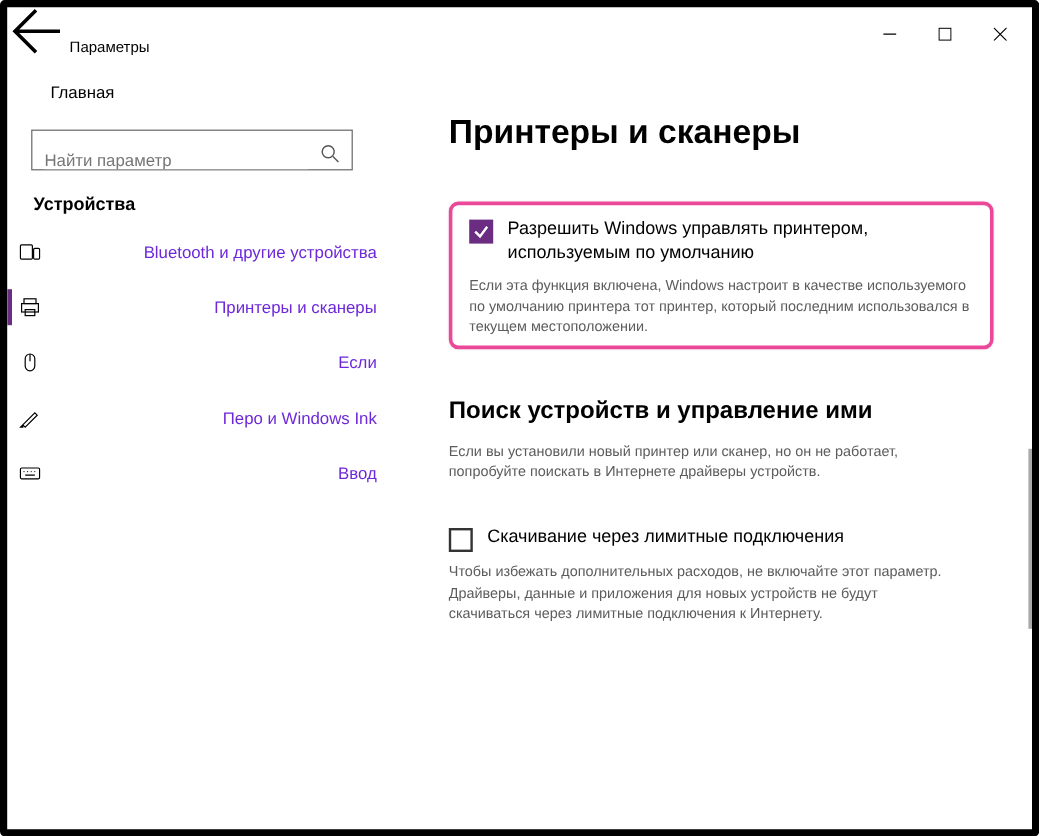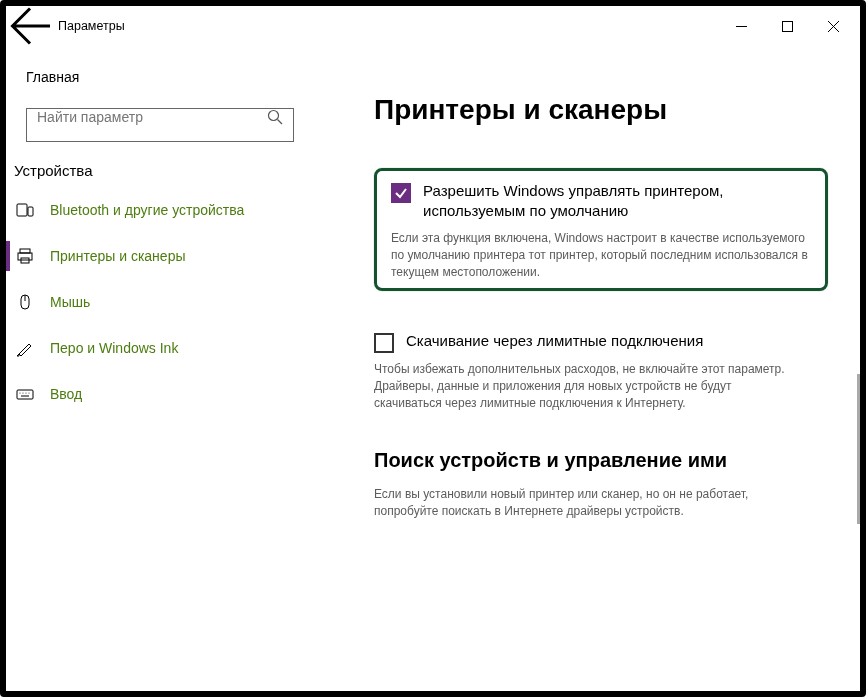--- a/index.html
+++ b/index.html
@@ -8,21 +8,21 @@
     background: #fff;
     width: 866px;
     height: 697px;
     overflow: hidden;
     border: 6px solid #000;
     border-radius: 4px;
     position: relative;
   }
   .titlebar {
     display: flex;
-    align-items: center;
+    align-items: flex-end;
     height: 40px;
     padding: 0 4px;
   }
   .back-btn {
     width: 40px; height: 40px;
     display: flex; align-items: center; justify-content: center;
     font-size: 18px;
   }
   .title-text { font-size: 12.5px; color: #000; margin-left: 8px; }
   .win-controls {
@@ -33,61 +33,62 @@
   .wc svg { width: 11px; height: 11px; }
 
   .layout { display: flex; height: calc(100% - 40px); }
   .sidebar {
     width: 308px;
     padding: 12px 0 0 0;
     flex-shrink: 0;
   }
   .home-row {
     display: flex; align-items: center; gap: 14px;
-    height: 38px; padding-left: 6px; margin-bottom: 12px;
+    height: 38px; padding-left: 22px; margin-bottom: 12px;
   }
   .home-row .lbl { font-size: 14px; }
   .search-box {
     margin: 0 20px 20px 20px;
     border: 1px solid #666;
     height: 34px;
-    display: flex; align-items: flex-start;
+    display: flex; align-items: flex-end;
     padding: 0 10px;
     justify-content: space-between;
   }
   .search-box input {
     border: none; outline: none; font-size: 14px; width: 220px;
     font-family: inherit; color: #666;
   }
   .search-box input::placeholder { color: #767676; }
   .section-h {
-    font-size: 15px; font-weight: 400; padding: 0 22px 8px 8px;
+    font-size: 15px; font-weight: 700; padding: 0 22px 8px 22px;
   }
   .nav-item {
     display: flex; align-items: center; gap: 16px;
     height: 46px; padding-left: 10px;
-    font-size: 14px; color: #4d7c0f;
+    font-size: 14px; color: #6d28d9;
     position: relative;
+    justify-content: space-between;
   }
   .nav-item.active::before {
     content: ""; position: absolute; left: 0; top: 8px; bottom: 8px;
     width: 4px; background: #6b2d82;
   }
   .nav-item .icon { width: 18px; height: 18px; display: flex; align-items: center; justify-content: center; }
   .nav-item .icon svg { width: 18px; height: 18px; }
 
   .content {
     flex: 1;
     padding: 48px 32px 0 60px;
     position: relative;
     overflow: hidden;
   }
   .page-h1 { font-size: 28px; font-weight: 600; margin-bottom: 42px; }
   .highlight-box {
-    border: 3px solid #14532d;
+    border: 3px solid #ec4899;
     border-radius: 8px;
     padding: 10px 14px 6px 14px;
     margin-bottom: 40px;
     box-shadow: 0 0 0 1px rgba(0,0,0,0.05);
   }
   .chk-row { display: flex; gap: 12px; align-items: flex-start; margin-bottom: 8px; }
   .chk {
     width: 20px; height: 20px; flex-shrink: 0;
     background: #6b2d82; color: #fff;
     display: flex; align-items: center; justify-content: center;
@@ -174,21 +175,21 @@
         </span>
       <span>Принтеры и сканеры</span>
     </div>
     <div class="nav-item">
       <span class="icon">
           <svg viewBox="0 0 18 18">
             <rect x="5" y="2" width="8" height="14" rx="4" stroke="#000" fill="none"></rect>
             <line x1="9" y1="2" x2="9" y2="8" stroke="#000"></line>
           </svg>
         </span>
-      <span>Мышь</span>
+      <span>Если</span>
     </div>
     <div class="nav-item">
       <span class="icon">
           <svg viewBox="0 0 18 18">
             <path d="M3 15 L13 5 L15 7 L5 17 Z M3 15 L1 17 L3 17 Z" stroke="#000" fill="none"></path>
           </svg>
         </span>
       <span>Перо и Windows Ink</span>
     </div>
     <div class="nav-item">
@@ -215,27 +216,27 @@
           <svg width="14" height="14" viewBox="0 0 14 14">
               <path d="M2 7 L6 11 L12 3" stroke="#fff" stroke-width="2" fill="none"></path>
             </svg>
         </div>
         <div class="chk-label">Разрешить Windows управлять принтером, используемым по умолчанию</div>
       </div>
       <div class="desc">Если эта функция включена, Windows настроит в качестве используемого по умолчанию принтера тот принтер, который последним использовался в текущем местоположении.</div>
     </div>
 
     <div class="section-2">
+      <div class="sec-h2">Поиск устройств и управление ими</div>
+      <div class="desc">Если вы установили новый принтер или сканер, но он не работает, попробуйте поискать в Интернете драйверы устройств.</div>
+    </div>
+
+    <div class="section-2">
       <div class="chk-row">
         <div class="chk empty"></div>
         <div class="chk-label">Скачивание через лимитные подключения</div>
       </div>
       <div class="desc">Чтобы избежать дополнительных расходов, не включайте этот параметр. Драйверы, данные и приложения для новых устройств не будут скачиваться через лимитные подключения к Интернету.</div>
     </div>
 
-    <div class="section-2">
-      <div class="sec-h2">Поиск устройств и управление ими</div>
-      <div class="desc">Если вы установили новый принтер или сканер, но он не работает, попробуйте поискать в Интернете драйверы устройств.</div>
-    </div>
-
     <div class="scrollbar"></div>
   </div>
 </div>
 
 </body></html>

